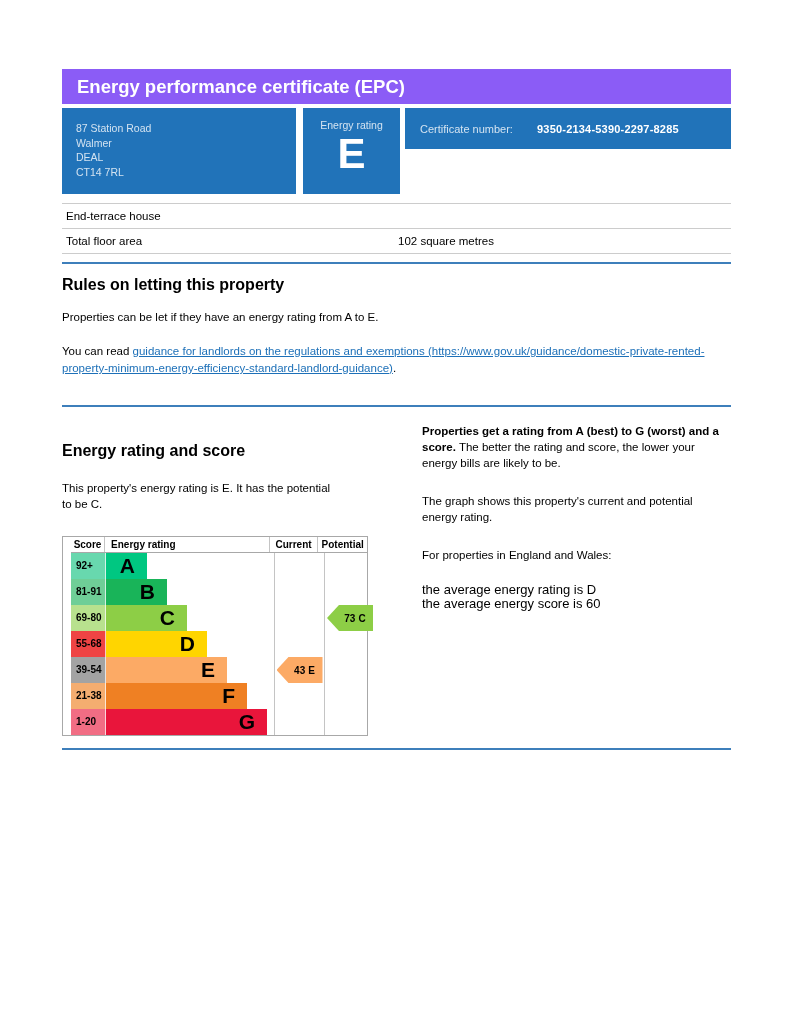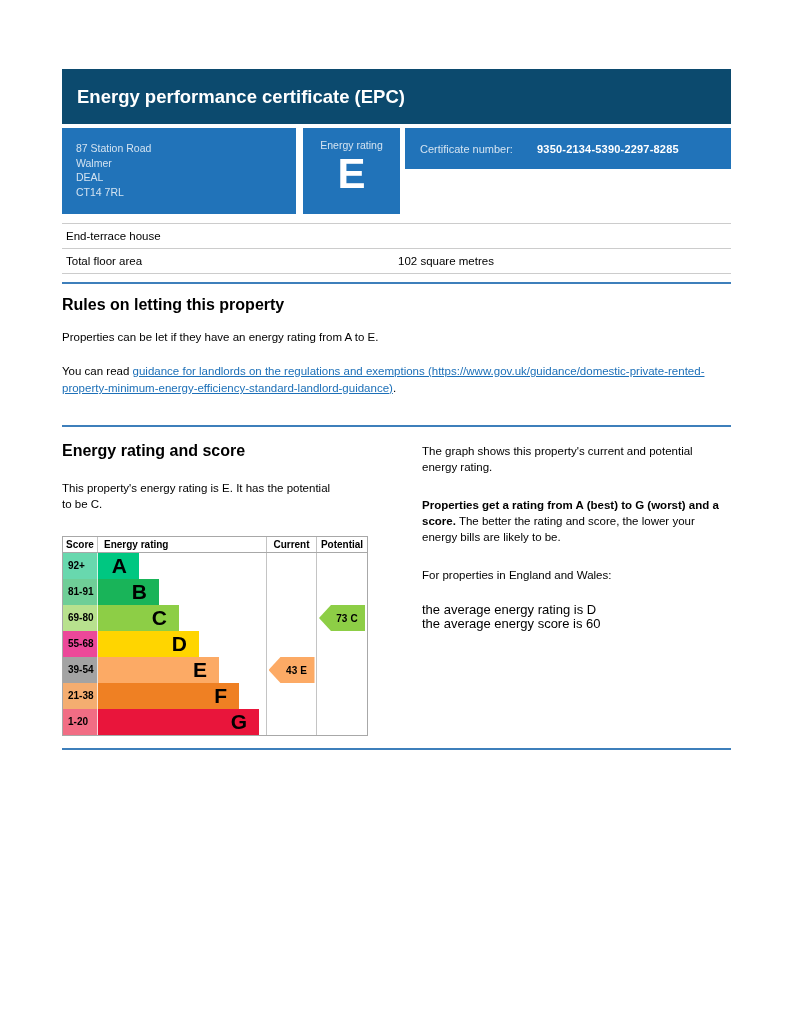--- a/index.html
+++ b/index.html
@@ -1,21 +1,21 @@
 <!DOCTYPE html>
 <html><head>
 <meta charset="utf-8">
 <style>
   * { margin:0; padding:0; box-sizing:border-box; }
   body { font-family:"Liberation Sans", sans-serif; color:#000; background:#fff; }
   .page { width:793px; height:1024px; background:#fff; position:relative; overflow:hidden; }
   .content { position:absolute; left:62px; top:0; width:669px; }
 
   
-  .h1bar { margin-top:69px; background:#0c4a6e; height:55px; display:flex; align-items:center; padding-left:15px; }
+  .h1bar { margin-top:69px; background:#8b5cf6; height:35px; display:flex; align-items:center; padding-left:15px; }
   .h1bar span { color:#fff; font-weight:bold; font-size:18.5px; }
 
   
   .summary { margin-top:4px; display:flex; height:86px; }
   .bluebox { background:#2173b9; }
   .addrbox { width:234px; margin-right:7px; padding:13px 18px 0 14px; color:#d3e3f1; font-size:10.5px; line-height:14.5px; }
   .ratingbox { width:97px; margin-right:5px; text-align:center; padding-top:11px; }
   .rating-label { color:#d3e3f1; font-size:10.5px; }
   .rating-letter { color:#fff; font-weight:bold; font-size:42px; line-height:46px; }
   .rightcol { flex:1; display:flex; flex-direction:column; }
@@ -39,30 +39,30 @@
   h2 { font-size:16px; font-weight:bold; }
   p, .para { font-size:11.5px; line-height:16px; }
   a.link, .link { color:#1d70b8; text-decoration:underline; cursor:pointer; }
 
   .rules { }
   .rules h2 { margin-top:12px; }
   .rules .p1 { margin-top:15px; }
   .rules .p2 { margin-top:18px; width:660px; line-height:17px; }
 
   .twocol { display:flex; margin-top:15px; }
-  .col-left { width:306px; margin-right:54px; flex:none; }
+  .col-left { width:306px; margin-right:54px; flex:none;margin-top:20px; }
   .col-right { width:309px; flex:none; }
   .col-left .p1 { margin-top:20px; width:280px; }
   .col-left .plink { margin-top:26px; width:260px; }
   .col-right .rp { margin-top:22px; }
   .col-right .rp:first-child { margin-top:1px; }
   .col-right .avg { margin-top:20px; font-size:13px; line-height:14px; }
 
   
-  .epc-chart { margin-top:24px; width:306px; border:1px solid #a8a8a8; }
+  .epc-chart { margin-top:24px; width:306px; border:1px solid #a8a8a8;padding-left:8px; }
   .epc-header { display:flex; height:16px; border-bottom:1px solid #a8a8a8; font-weight:bold; font-size:10px; align-items:center; }
   .eh { height:100%; display:flex; align-items:center; }
   .eh-score { width:35px; justify-content:center; border-right:1px solid #c4c4c4; }
   .eh-rating { width:169px; padding-left:6px; border-right:1px solid #c4c4c4; }
   .eh-current { width:50px; justify-content:center; border-right:1px solid #c4c4c4; }
   .eh-potential { width:50px; justify-content:center; }
   .epc-row { display:flex; height:26px; }
   .epc-score { width:35px; flex:none; font-size:10px; font-weight:bold; line-height:26px; padding-left:5px; border-right:1px solid rgba(255,255,255,0.7); }
   .epc-bar-area { width:169px; flex:none; border-right:1px solid #c4c4c4; }
   .epc-bar { height:26px; font-weight:bold; font-size:21px; line-height:25px; text-align:right; padding-right:12px; }
@@ -157,21 +157,21 @@
                 </div>
                 <div class="epc-cell cur"></div>
                 <div class="epc-cell">
                   <div class="epc-arrow" style="background: rgb(141, 206, 70);">
                     <div class="epc-arrow-score">73</div>
                     <div class="epc-arrow-band">C</div>
                   </div>
                 </div>
               </div>
               <div class="epc-row">
-                <div class="epc-score" style="background: #ec4899;">55-68</div>
+                <div class="epc-score" style="background: #ef4444;">55-68</div>
                 <div class="epc-bar-area">
                   <div class="epc-bar" style="background: rgb(255, 213, 0); width: 101px;">D</div>
                 </div>
                 <div class="epc-cell cur"></div>
                 <div class="epc-cell"></div>
               </div>
               <div class="epc-row">
                 <div class="epc-score" style="background: #a3a3a3;">39-54</div>
                 <div class="epc-bar-area">
                   <div class="epc-bar" style="background: rgb(252, 170, 101); width: 121px;">E</div>
@@ -198,22 +198,22 @@
                   <div class="epc-bar" style="background: rgb(233, 21, 59); width: 161px;">G</div>
                 </div>
                 <div class="epc-cell cur"></div>
                 <div class="epc-cell"></div>
               </div>
             </div>
         </div>
       </div>
 
       <div class="col-right">
+        <p class="rp"><strong>Properties get a rating from A (best) to G (worst) and a score.</strong><span> The better the rating and score, the lower your energy bills are likely to be.</span></p>
         <p class="rp">The graph shows this property's current and potential energy rating.</p>
-        <p class="rp"><strong>Properties get a rating from A (best) to G (worst) and a score.</strong><span> The better the rating and score, the lower your energy bills are likely to be.</span></p>
         <p class="rp">For properties in England and Wales:</p>
         <div class="avg">
           <div>the average energy rating is D</div>
           <div>the average energy score is 60</div>
         </div>
       </div>
     </div>
 
     <hr class="bluerule" id="hr3">
 

